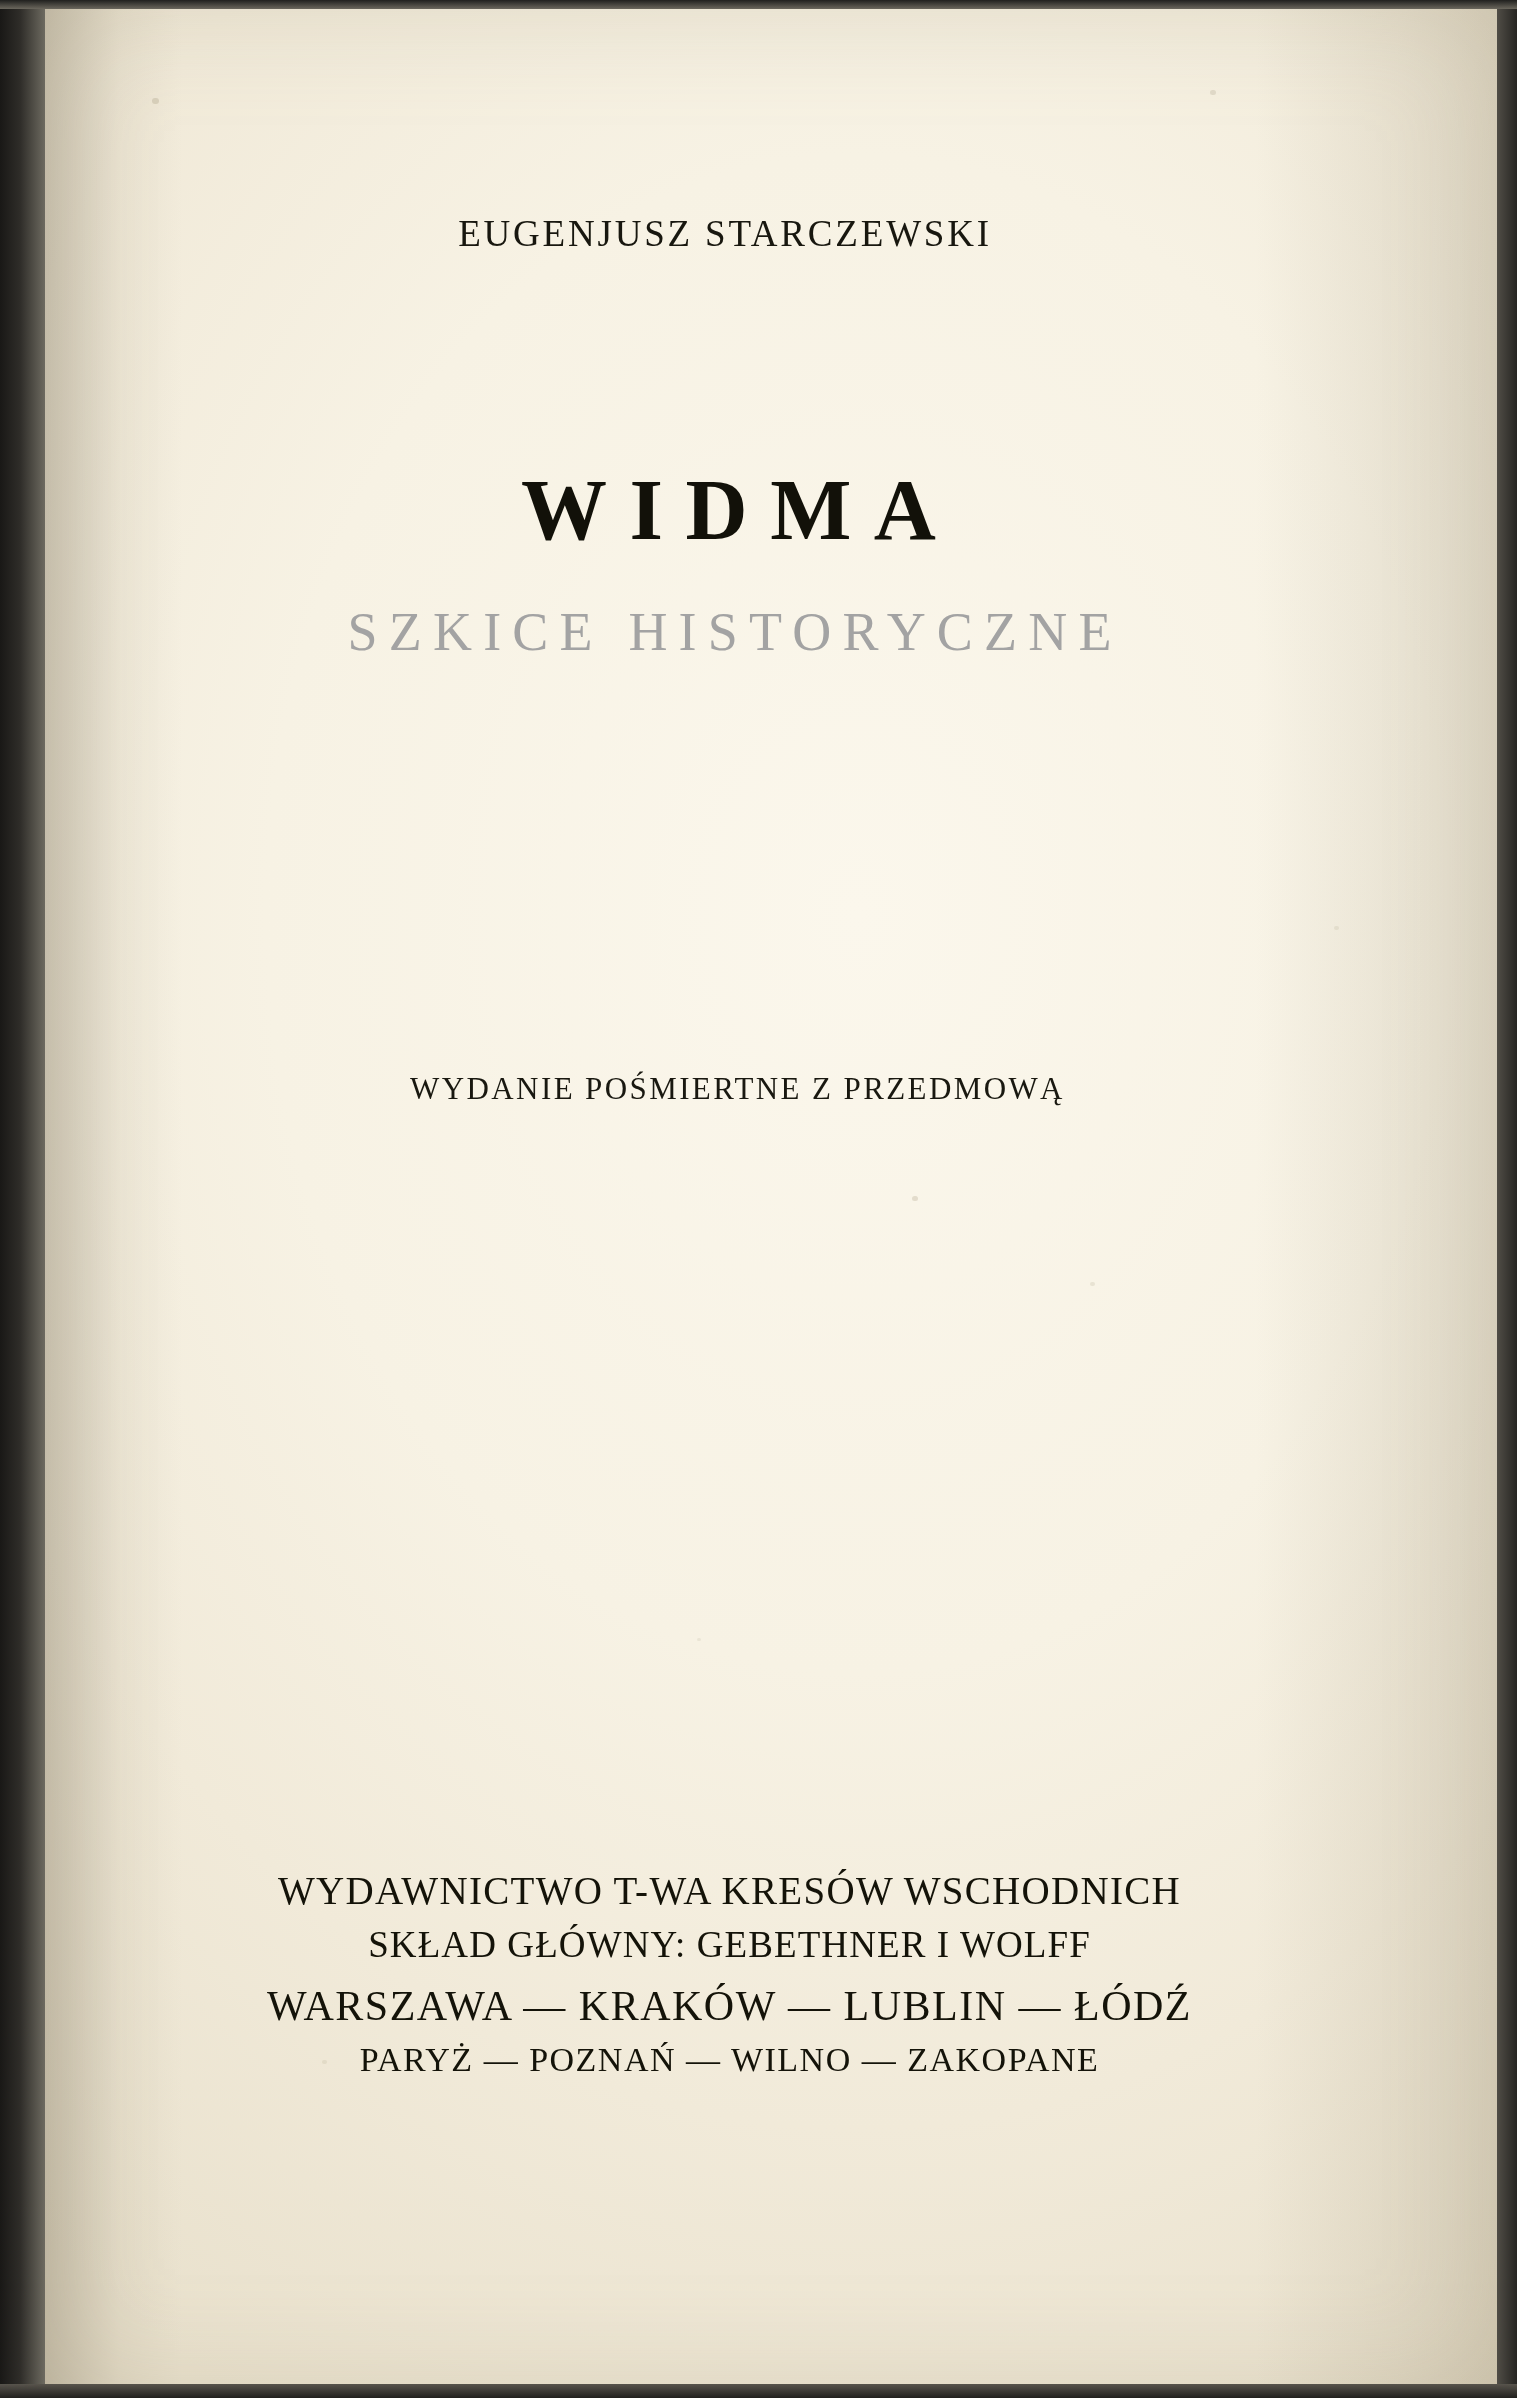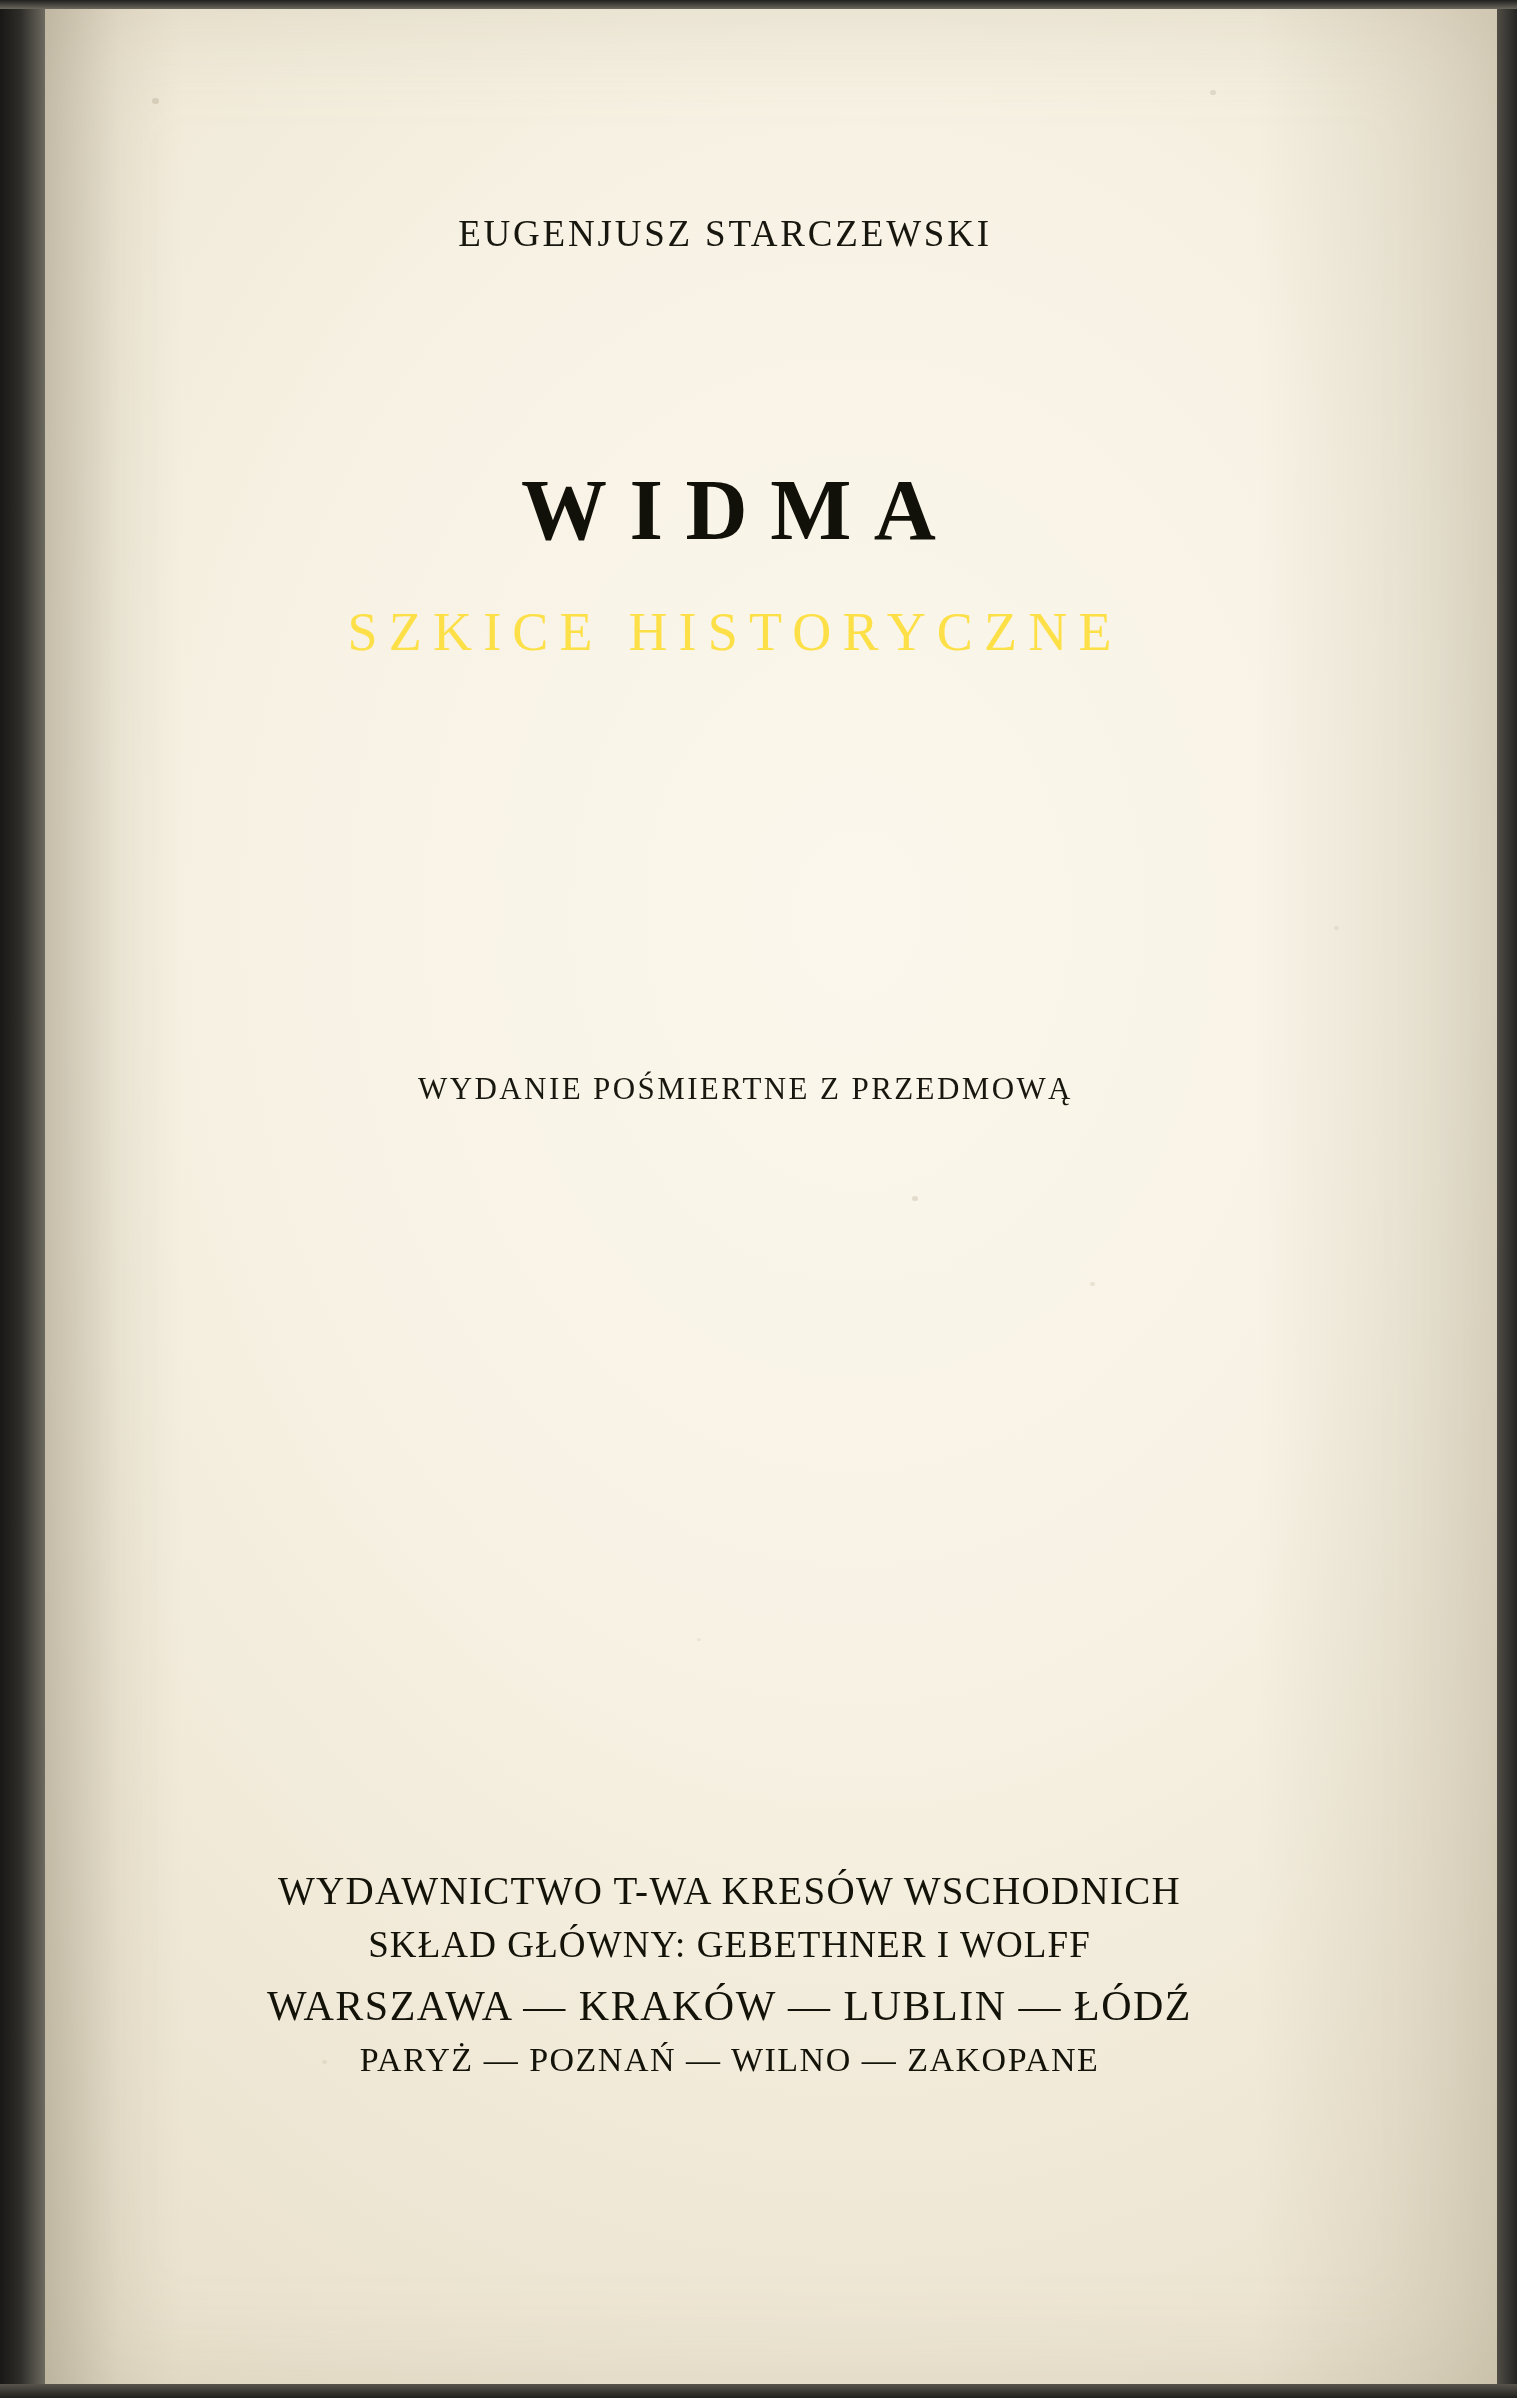--- a/index.html
+++ b/index.html
@@ -141,27 +141,27 @@
     margin-top: 58px;
     color: #121109;
     padding-left: 15px;
     font-weight: normal;
   }
   .subtitle {
     font-size: 54px;
     letter-spacing: 11.2px;
     line-height: 1.0;
     margin-top: 52px;
-    color: #fde047;
+    color: #a3a3a3;
     padding-left: 11.2px;
   }
 
   .edition {
     position: absolute;
-    left: 16px;
+    left: 8px;
     top: 1059px;
     width: 1377px;
     text-align: center;
     font-size: 31px;
     letter-spacing: 2.4px;
     line-height: 1.42;
     color: #191810;
   }
 
   .imprint {

